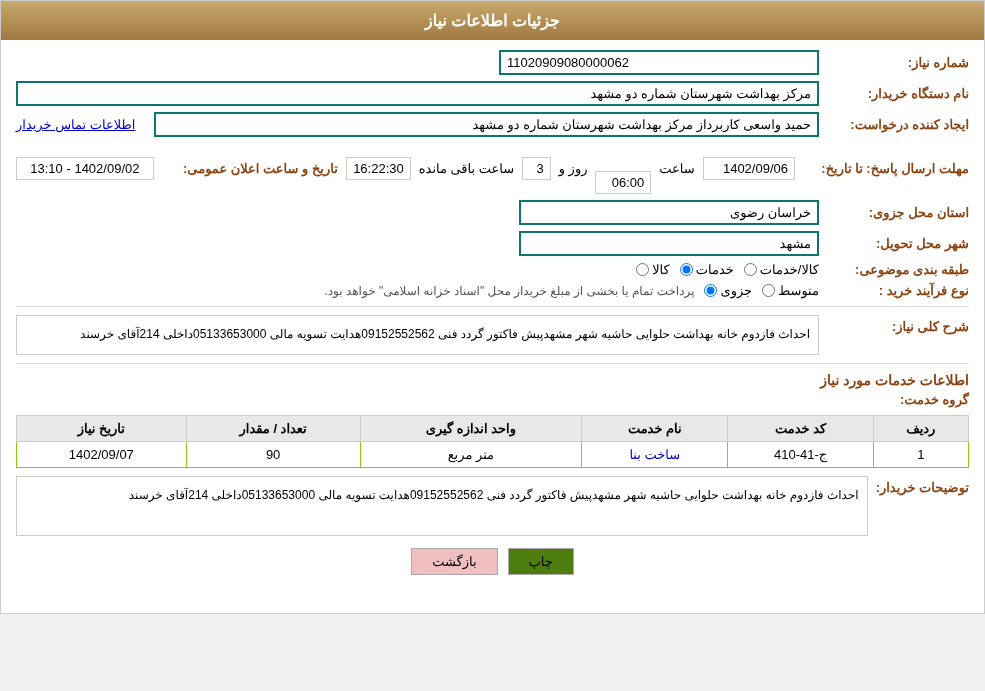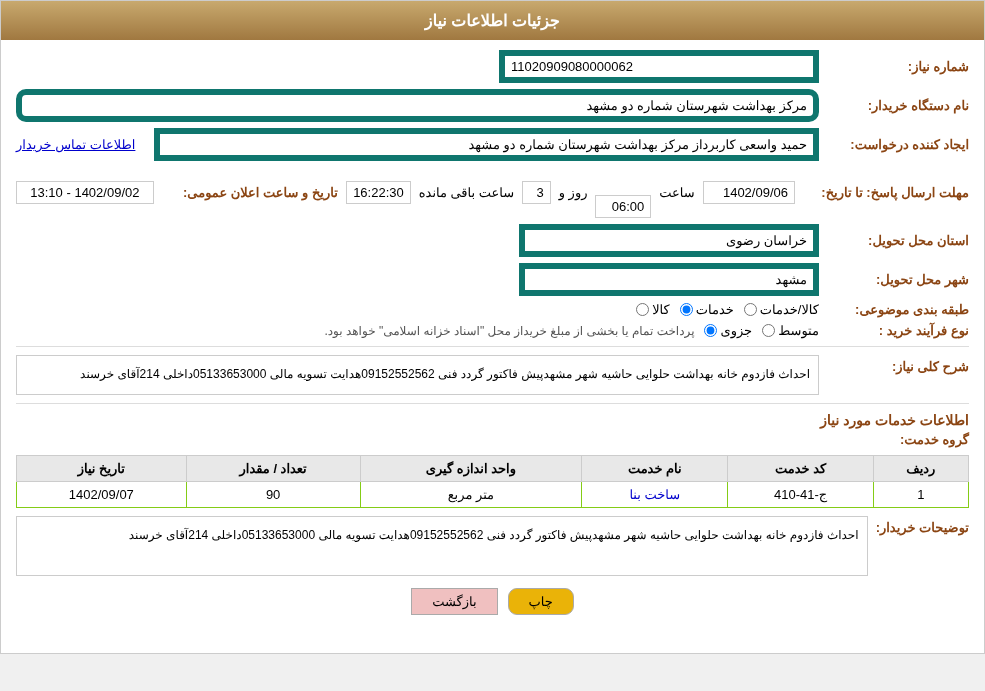--- a/index.html
+++ b/index.html
@@ -34,21 +34,21 @@
     }
     .form-label {
       color: #8B4513;
       font-weight: bold;
       white-space: nowrap;
       min-width: 150px;
       text-align: right;
       padding-left: 8px;
     }
     .form-value {
-      border: 6px solid #0f766e;
+      border: 2px solid #0f766e;
       padding: 3px 6px;
       background: #fff;
       min-height: 22px;
       flex: 1;
       text-align: right;
     }
     .link-blue {
       color: #0000cc;
       cursor: pointer;
       text-decoration: underline;
@@ -149,22 +149,21 @@
     }
     .btn {
       padding: 5px 20px;
       border: 1px solid #aaa;
       background: #e8e8e8;
       cursor: pointer;
       font-size: 13px;
       font-family: Tahoma, Arial, sans-serif;
     }
     .btn-print {
-      background: #eab308;
-      border-radius: 9px;
+      background: #4d7c0f;
     }
     .btn-back {
       background: #f0c0c0;
       border-color: #aaa;
     }
     .sub-section-title {
       font-weight: bold;
       font-size: 14px;
       color: #8B4513;
       text-align: right;
@@ -182,21 +181,21 @@
 
   <div class="content">
 
     <div class="form-row">
       <span class="form-label">شماره نیاز:</span>
       <div class="form-value" style="max-width:320px; text-align:left; direction:ltr;">11020909080000062</div>
     </div>
 
     <div class="form-row">
       <span class="form-label">نام دستگاه خریدار:</span>
-      <div class="form-value" style="flex:1;border-radius:10px;">مرکز بهداشت شهرستان شماره دو مشهد</div>
+      <div class="form-value" style="flex:1;">مرکز بهداشت شهرستان شماره دو مشهد</div>
     </div>
 
     <div class="form-row">
       <span class="form-label">ایجاد کننده درخواست:</span>
       <div class="form-value" style="flex:1;">حمید واسعی کاربرداز مرکز بهداشت شهرستان شماره دو مشهد</div>
       <span class="link-blue" style="margin-right:19px; white-space:nowrap;">اطلاعات تماس خریدار</span>
     </div>
 
     <div class="date-row">
       <span class="form-label" style="min-width:170px;">مهلت ارسال پاسخ: تا تاریخ:</span>
@@ -208,21 +207,21 @@
       <span class="small-label">ساعت باقی مانده</span>
       <div class="date-field" style="width:70px;">16:22:30</div>
 
       <span style="flex:1;"></span>
 
       <span class="form-label" style="min-width:180px; text-align:right;">تاریخ و ساعت اعلان عمومی:</span>
       <div class="date-field" style="width:150px; text-align:center;">1402/09/02 - 13:10</div>
     </div>
 
     <div class="form-row">
-      <span class="form-label">استان محل تحویل:</span>
+      <span class="form-label">استان محل جزوی:</span>
       <div class="form-value" style="max-width:300px;">خراسان رضوی</div>
     </div>
 
     <div class="form-row">
       <span class="form-label">شهر محل تحویل:</span>
       <div class="form-value" style="max-width:300px;">مشهد</div>
     </div>
 
     <div class="form-row">
       <span class="form-label">طبقه بندی موضوعی:</span>

